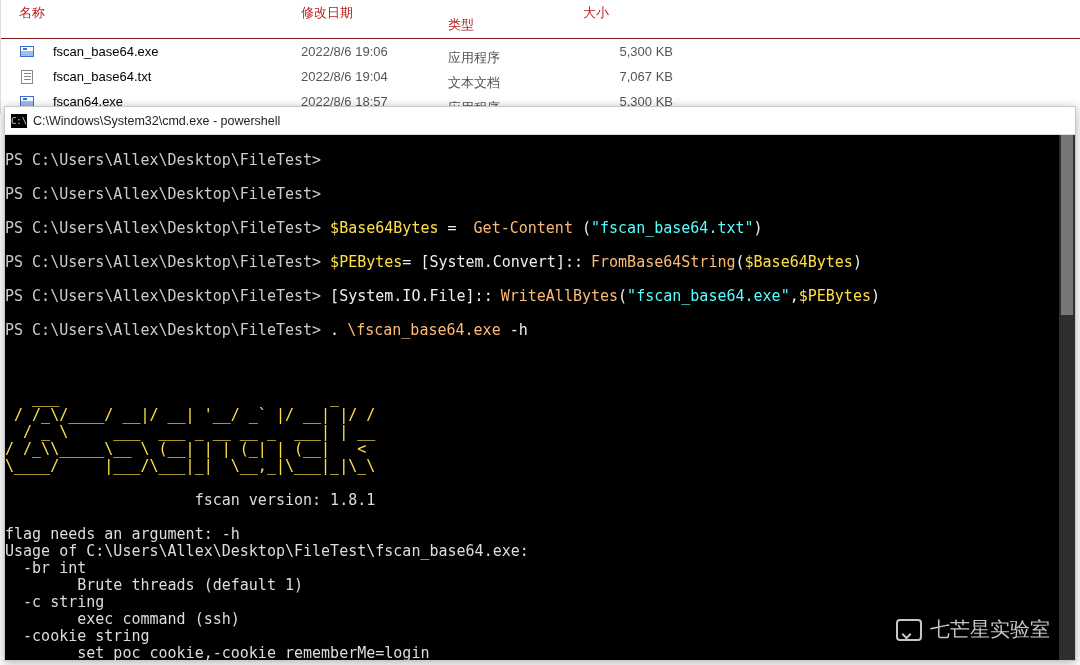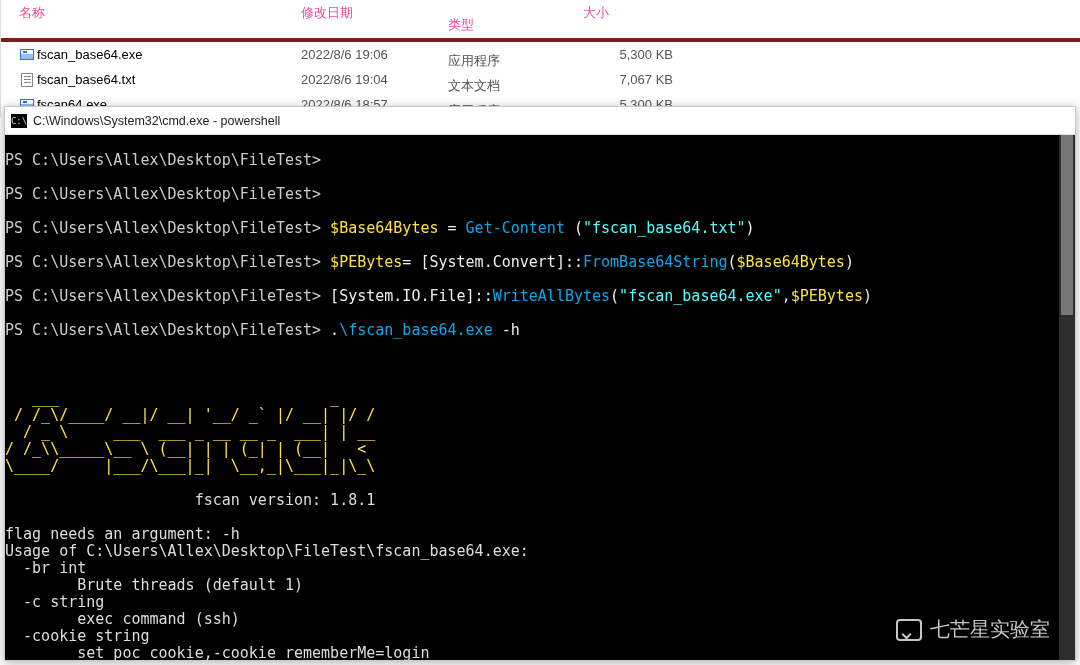--- a/index.html
+++ b/index.html
@@ -12,37 +12,37 @@
     overflow: hidden;
     position: relative;
   }
   
   .explorer {
     background: #fff;
     border-left: 1px solid #ddd;
   }
   .exp-header {
     display: flex;
-    color: #ec4899;
+    color: #b91c1c;
     font-size: 13px;
     padding: 4px 0;
-    border-bottom: 4px solid #7f1d1d;
+    border-bottom: 1px solid #7f1d1d;
   }
   .col-name   { width: 300px; padding-left: 18px; }
   .col-date   { width: 147px; }
   .col-type   { width: 135px; margin-top: 12px; }
   .col-size   { width: 150px; }
   .exp-rows .row {
     display: flex;
     align-items: center;
     height: 25px;
     font-size: 13px;
     color: #000;
   }
-  .exp-rows .row .col-name { display: flex; align-items: center; gap: 2px; }
+  .exp-rows .row .col-name { display: flex; align-items: center; gap: 18px; }
   .exp-rows .row .col-date,
   .exp-rows .row .col-type,
   .exp-rows .row .col-size { color: #555; }
   .exp-rows .row .col-size { text-align: right; padding-right: 60px; }
   .file-icon {
     width: 16px; height: 16px;
     display: inline-flex; align-items: center; justify-content: center;
     font-size: 11px;
   }
   .exe-icon {
@@ -110,21 +110,21 @@
     font-size: 15px;
     line-height: 17px;
     white-space: pre;
     overflow: hidden;
     padding: 0;
     position: relative;
   }
   .ln { display:block; }
   .prompt { color:#ccc; }
   .g { color:#fde047; }  
-  .y { color:#0ea5e9; }  
+  .y { color:#fdba74;margin-left:8px; }  
   .c { color:#55ffff; }  
   .w { color:#eee; }
 
   
   .watermark {
     position: absolute;
     right: 30px;
     bottom: 22px;
     display: flex;
     align-items: center;

